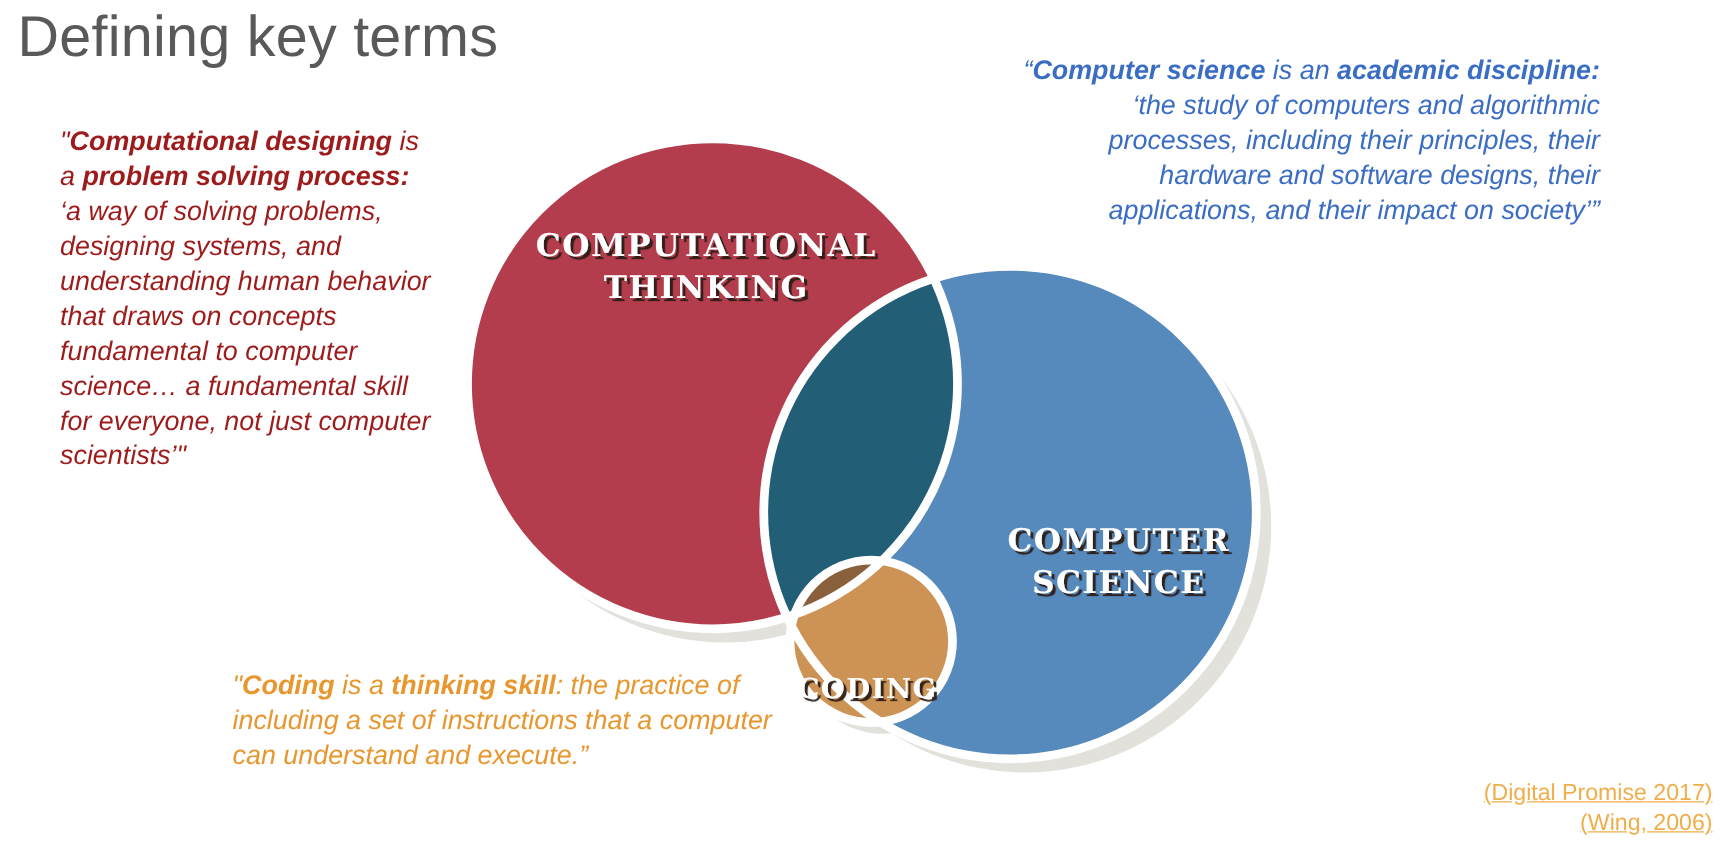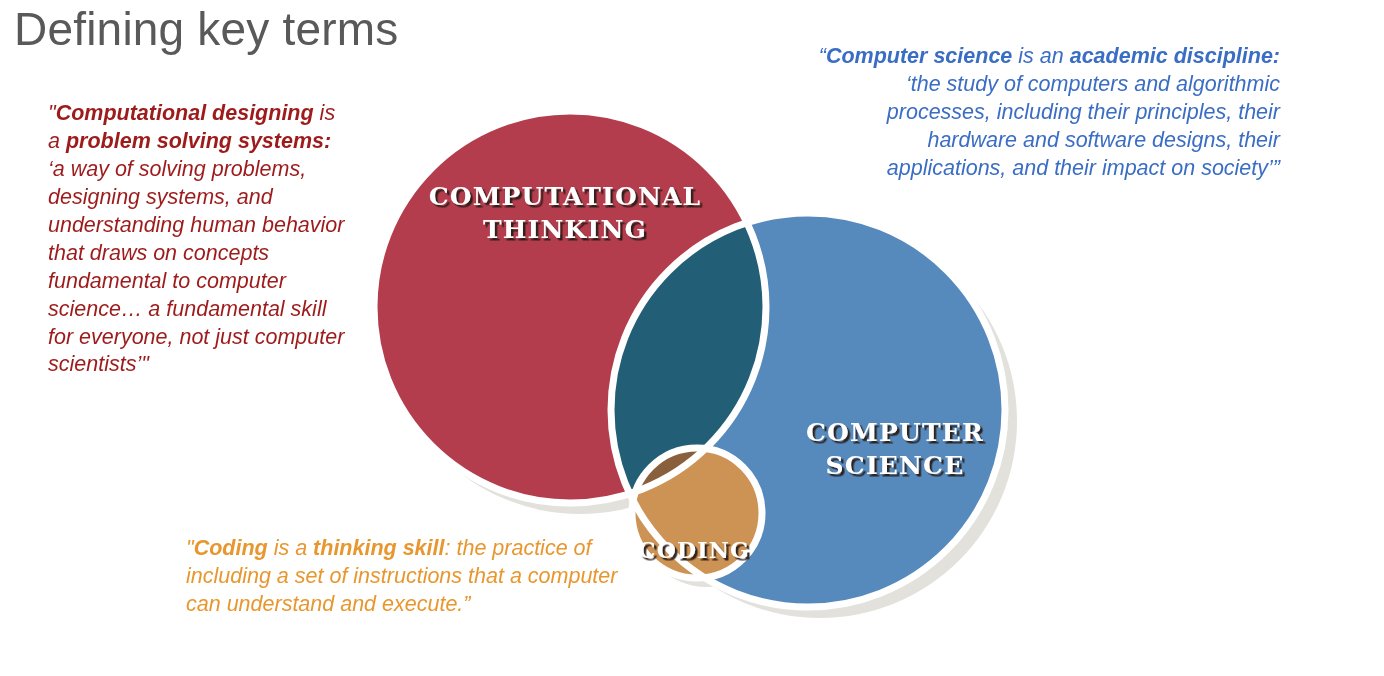--- a/index.html
+++ b/index.html
@@ -144,20 +144,24 @@
       <text class="venn-label" x="565" y="205" font-size="25">COMPUTATIONAL</text>
       <text class="venn-label" x="565" y="238" font-size="25">THINKING</text>
 
       <text class="venn-label" x="895" y="441" font-size="25">COMPUTER</text>
       <text class="venn-label" x="895" y="474" font-size="25">SCIENCE</text>
 
       <text class="venn-label" x="694" y="558" font-size="22">CODING</text>
     </g>
   </svg>
 
-  <div class="quote" id="quote-ct"><span>"</span><b>Computational designing</b><span> is a </span><b>problem solving systems:</b><span>  ‘a way of solving problems, designing systems, and understanding human behavior that draws on concepts fundamental to computer science… a fundamental skill for everyone, not just computer scientists’"</span></div>
+  <div class="quote" id="quote-ct"><span>"</span><b>Computational designing</b><span> is a </span><b>problem solving process:</b><span>  ‘a way of solving problems, designing systems, and understanding human behavior that draws on concepts fundamental to computer science… a fundamental skill for everyone, not just computer scientists’"</span></div>
 
   <div class="quote" id="quote-cs"><span>“</span><b>Computer science</b><span> is an </span><b>academic discipline:</b><span>  ‘the study of computers and algorithmic processes, including their principles, their hardware and software designs, their applications, and their impact on society’”</span></div>
 
   <div class="quote" id="quote-coding"><span>"</span><b>Coding</b><span> is a </span><b>thinking skill</b><span>:  the practice of including a set of instructions that a computer can understand and execute.”</span></div>
 
+  <div class="citations">
+    <span class="cite">(Digital Promise 2017)</span>
+    <span class="cite">(Wing, 2006)</span>
+  </div>
 
 </div>
 
 </body></html>

